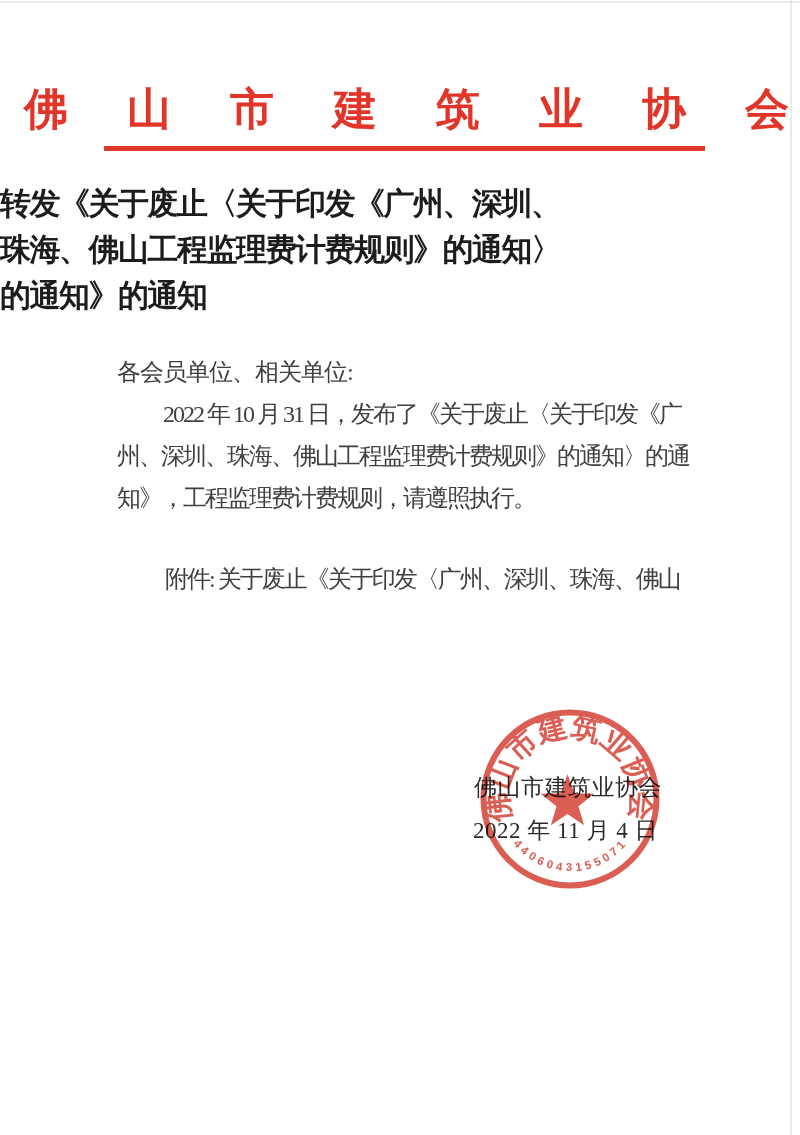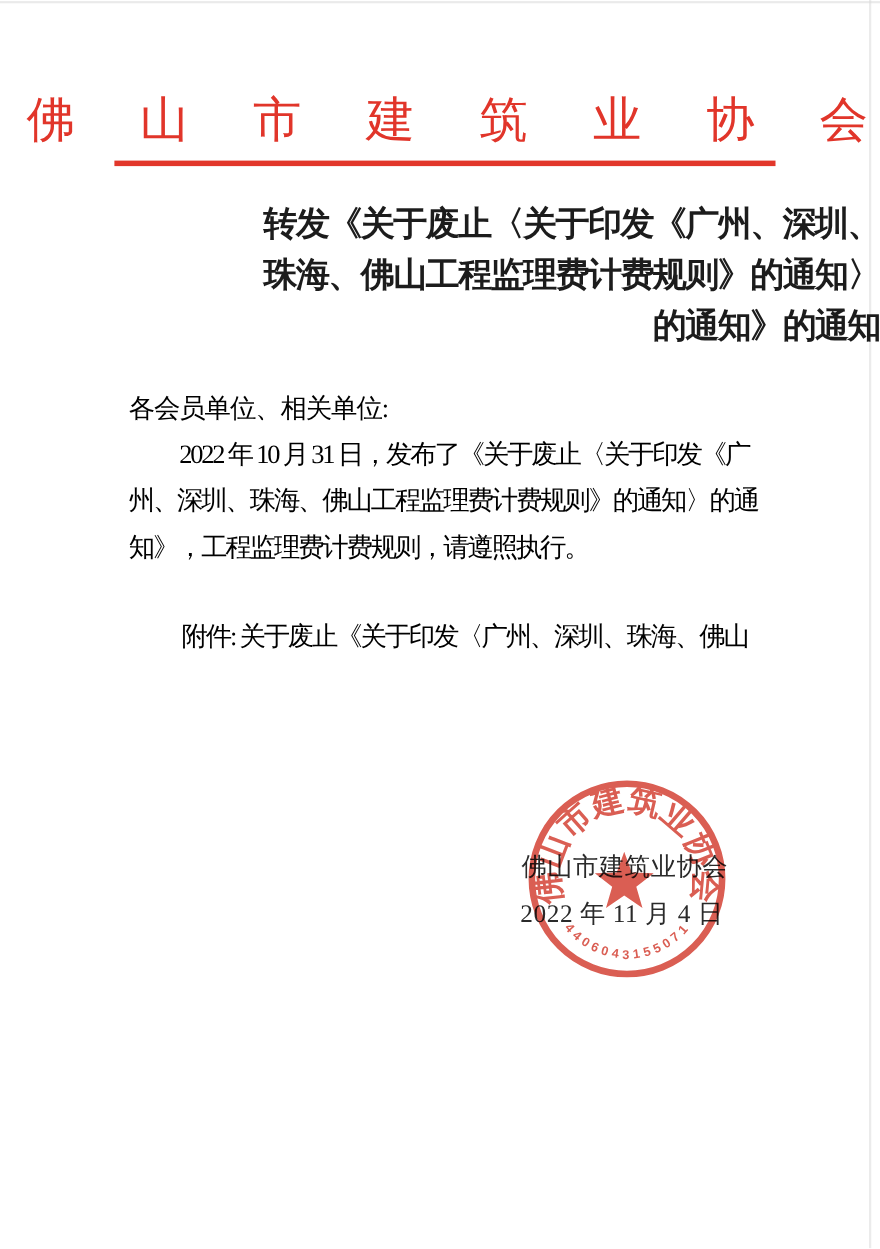--- a/index.html
+++ b/index.html
@@ -24,49 +24,48 @@
     position: absolute; top: 0; left: 790px; width: 2px; height: 100%;
     background: #d8d8d8; opacity: 0.5;
   }
 
   
   .org-title {
     position: absolute;
     top: 80px; left: 0; width: 100%;
     text-align: center;
     font-size: 44px;
-    font-weight: normal;
+    font-weight: bold;
     color: #e1352a;
     letter-spacing: 24px;
     text-indent: 24px;
     white-space: nowrap;
   }
 
   
   .red-rule {
     position: absolute;
     top: 146px; left: 104px;
     width: 601px; height: 5px;
     background: #e2372b;
   }
 
   
   .doc-title {
     position: absolute;
     top: 181px; left: 0; width: 100%;
-    text-align: right;
+    text-align: left;
     font-size: 31px;
     font-weight: bold;
     color: #1c1c1c;
     line-height: 46px;
     letter-spacing: -1.5px;
-    padding-left: 40px;
   }
 
-  .body-text { color: #000000; }
+  .body-text { color: #404040; }
 
   .salutation {
     position: absolute;
     top: 351px; left: 117px;
     font-size: 24px;
     line-height: 42px;
     letter-spacing: -1px;
     white-space: nowrap;
   }
 

